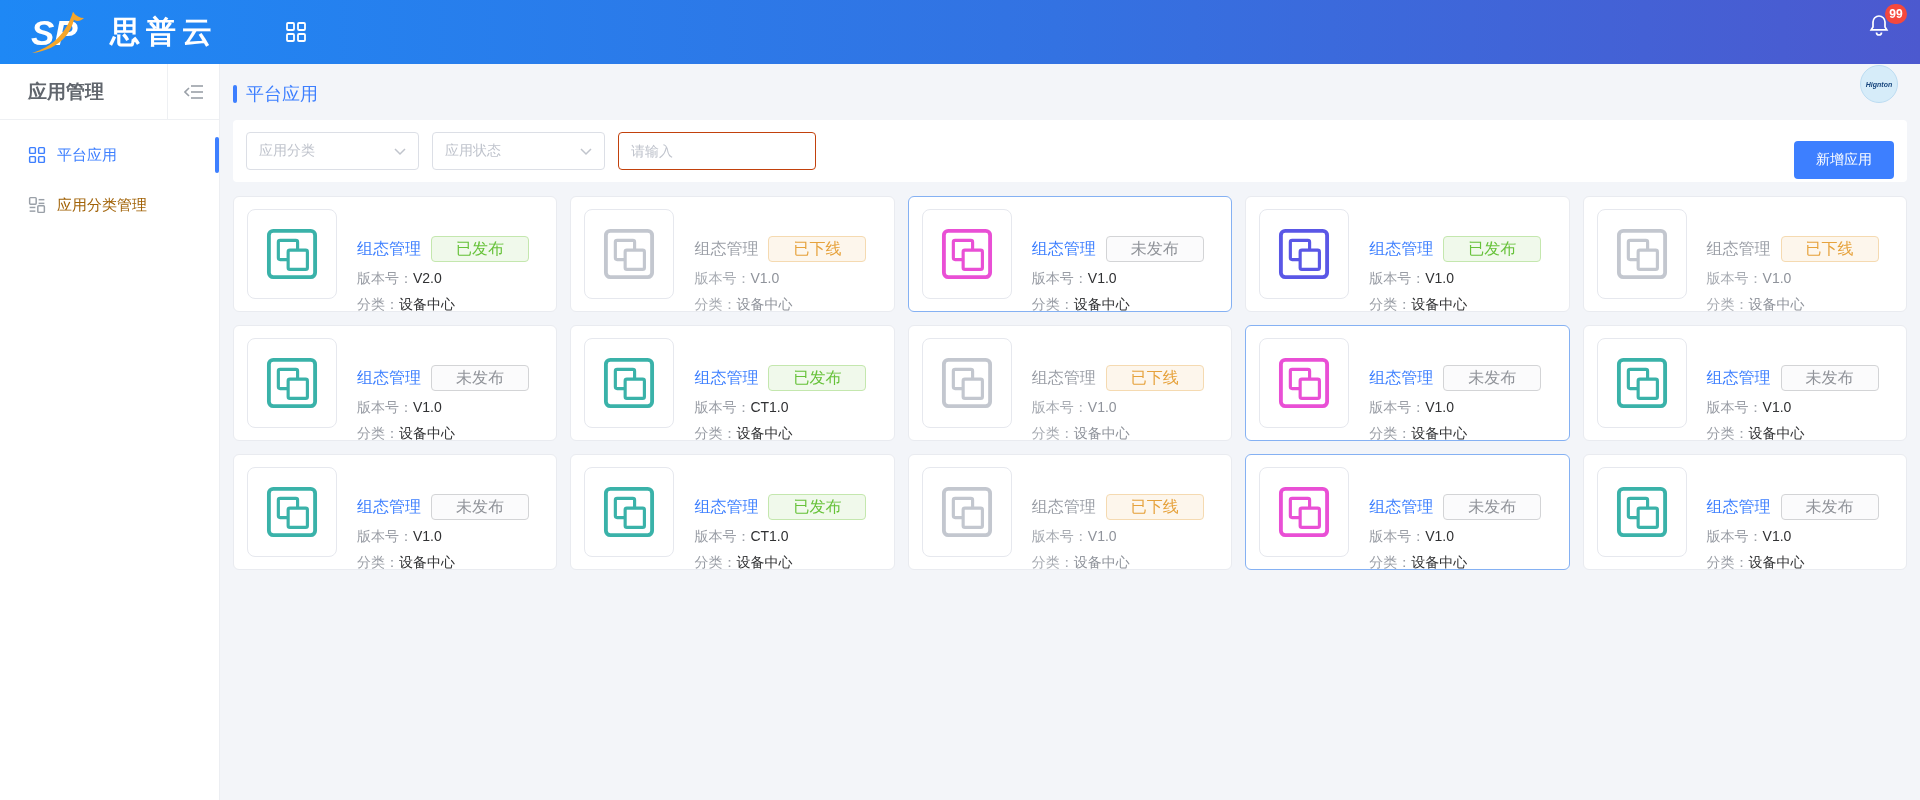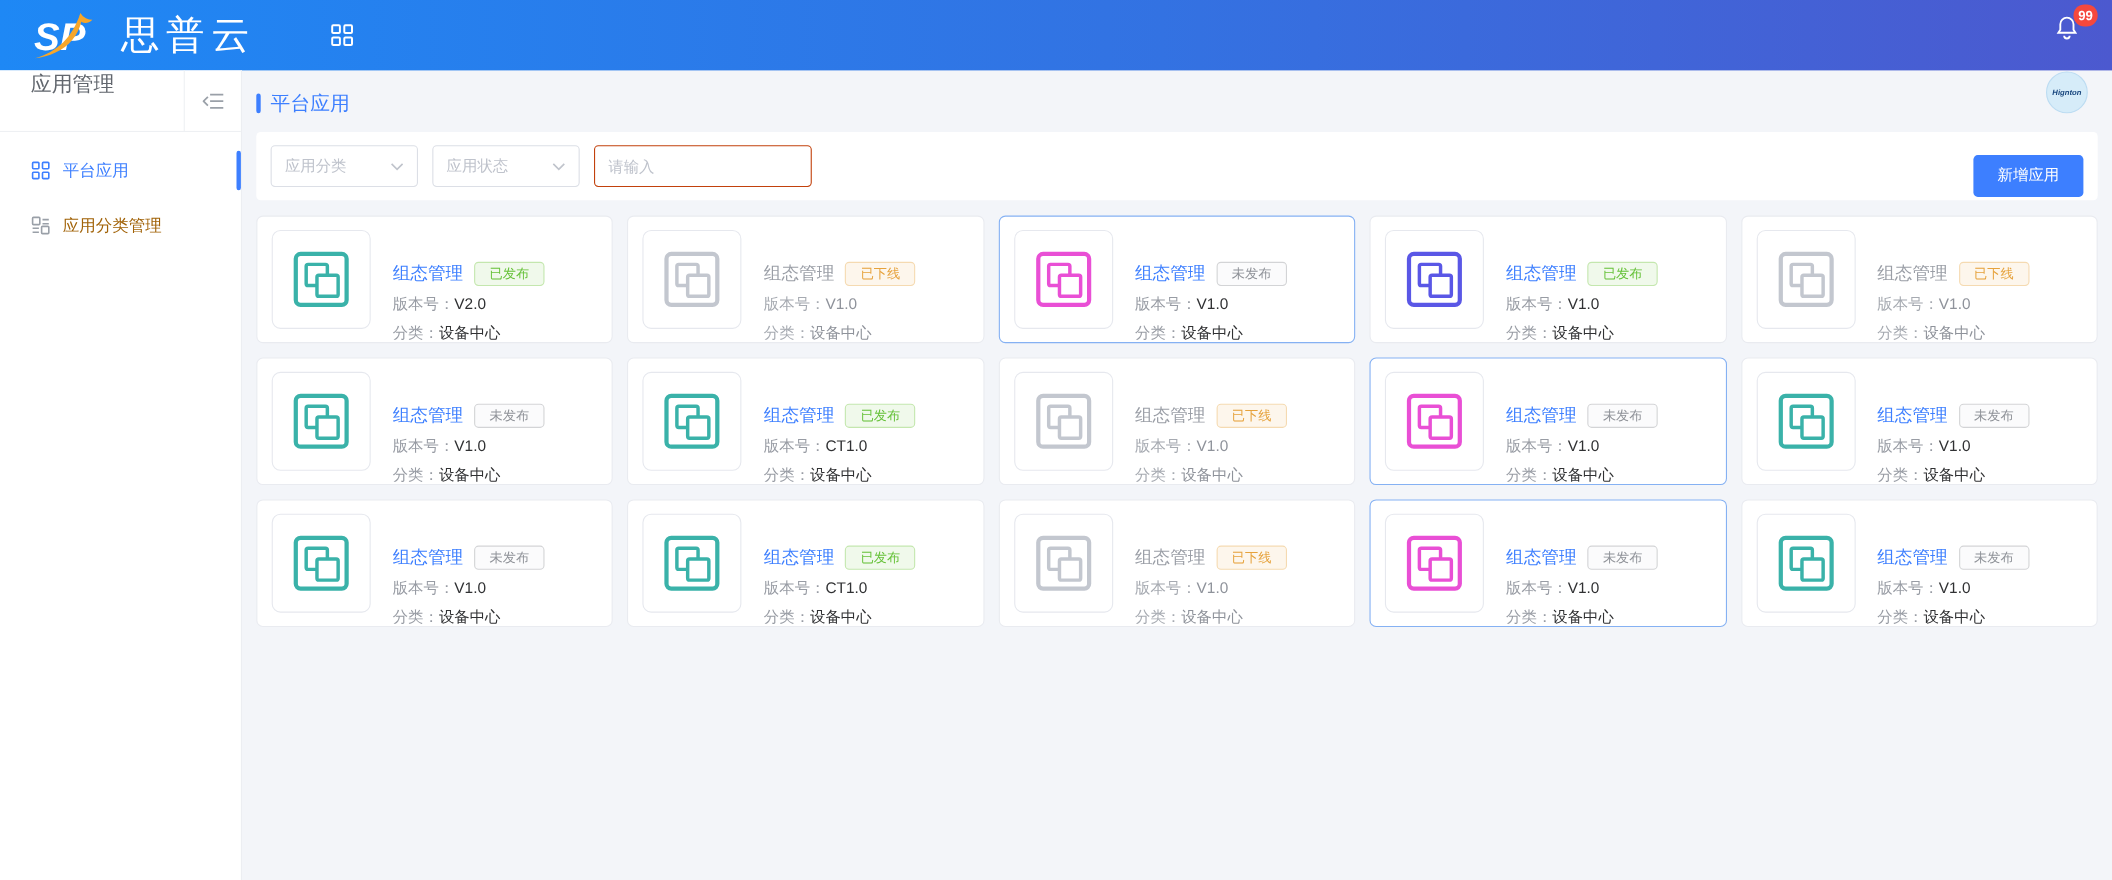--- a/index.html
+++ b/index.html
@@ -11,21 +11,21 @@
   }
 
   
   .header {
     height:64px; display:flex; align-items:center;
     background:linear-gradient(90deg,#1e88f5 0%,#3372e2 55%,#4c59cf 100%);
     color:#fff; padding:0 22px 0 30px;
   }
   .logo-wrap { display:flex; align-items:center; gap:14px; }
   .logo-mark { position:relative; width:66px; height:44px; }
-  .logo-text { font-size:35px; font-weight:normal; letter-spacing:6px; color:#fff; }
+  .logo-text { font-size:30px; font-weight:bold; letter-spacing:6px; color:#fff; }
   .header-grid-btn { margin-left:66px; display:flex; align-items:center; cursor:pointer; }
   .header-right { margin-left:auto; display:flex; align-items:center; gap:28px;flex-direction:column; }
   .icon-btn { position:relative; display:flex; align-items:center; cursor:pointer; }
   .notif-badge {
     position:absolute; top:-9px; right:-16px; min-width:22px; height:20px;
     background:#f5483d; color:#fff; font-size:12px; font-weight:bold;
     border-radius:10px; display:flex; align-items:center; justify-content:center; padding:0 4px;
   }
   .avatar {
     width:38px; height:38px; border-radius:50%; background:#d6ecf9;
@@ -33,22 +33,23 @@
     color:#17457d; font-size:7px; font-weight:bold; font-style:italic; cursor:pointer;
     border:1px solid #bcdcf2;
   }
 
   
   .sidebar {
     position:absolute; left:0; top:64px; width:220px; height:736px;
     background:#fff; border-right:1px solid #eceef2;
   }
   .sidebar-head {
-    height:56px; display:flex; 
+    height:56px; display:flex; align-items:center;
     border-bottom:1px solid #eef0f3;
+    font-weight:bold;
   }
   .sidebar-title { padding-left:28px; font-size:19px; color:#61666d; flex:1; }
   .collapse-btn {
     width:52px; height:56px; display:flex; align-items:center; justify-content:center;
     border-left:1px solid #eef0f3; cursor:pointer; color:#9aa0a8;
   }
   .menu { padding-top:10px; }
   .menu-item {
     position:relative; height:50px; display:flex; align-items:center; gap:11px;
     padding-left:28px; font-size:15px; color:#a16207; cursor:pointer;
@@ -65,21 +66,21 @@
   .main { margin-left:220px; padding:16px 13px 0 13px; height:736px; }
   .page-title-row { display:flex; align-items:center; gap:9px; height:28px; margin-bottom:12px; }
   .title-bar { width:4px; height:18px; background:#3d7fff; border-radius:2px; }
   .page-title { color:#3d7fff; font-size:18px; }
 
   .filter-panel {
     background:#fff; border-radius:4px; height:62px;
     display:flex; align-items:center; gap:13px; padding:0 13px;
   }
   .select-box {
-    width:134px; height:38px; border:1px solid #dcdfe6; border-radius:4px;
+    width:173px; height:38px; border:1px solid #dcdfe6; border-radius:4px;
     display:flex; align-items:center; justify-content:space-between;
     padding:0 12px; color:#bfc3cc; font-size:14px; background:#fff; cursor:pointer;
   }
   .text-input {
     width:198px; height:38px; border:1px solid #c2410c; border-radius:4px;
     padding:0 12px; font-size:14px; color:#303133; outline:none;
     font-family:"Liberation Sans","DejaVu Sans",sans-serif;
   }
   .text-input::placeholder { color:#bfc3cc; }
   .add-btn {
@@ -103,21 +104,21 @@
     display:flex; align-items:center; justify-content:center; flex-shrink:0; background:#fff;
   }
   .app-glyph rect { fill:none; stroke:currentColor; }
   .app-glyph .outer { stroke-width:2.2; }
   .app-glyph .inner-a { stroke-width:1.8; }
   .app-glyph .inner-b { stroke-width:1.8; fill:#fff; }
   .card-body { display:flex; flex-direction:column; gap:6px; min-width:0;margin-top:42px; }
   .card-title-row { display:flex; align-items:center; gap:10px; }
   .card-title { font-size:16px; color:#3d7fff; text-decoration:none; white-space:nowrap; }
   .badge {
-    font-size:12px; line-height:1; padding:4px 13px; border-radius:4px;
+    font-size:16px; line-height:1; padding:4px 24px; border-radius:4px;
     border:1px solid transparent; white-space:nowrap;text-align:right;
   }
   .meta { font-size:14px; line-height:20px; white-space:nowrap; }
   .meta-label { color:#989ca4; }
   .meta-value { color:#303133; }
   .card.disabled .card-title { color:#9a9ea6; }
   .card.disabled .meta-label { color:#a6aab1; }
   .card.disabled .meta-value { color:#8f939b; }
 </style>
 </head>

